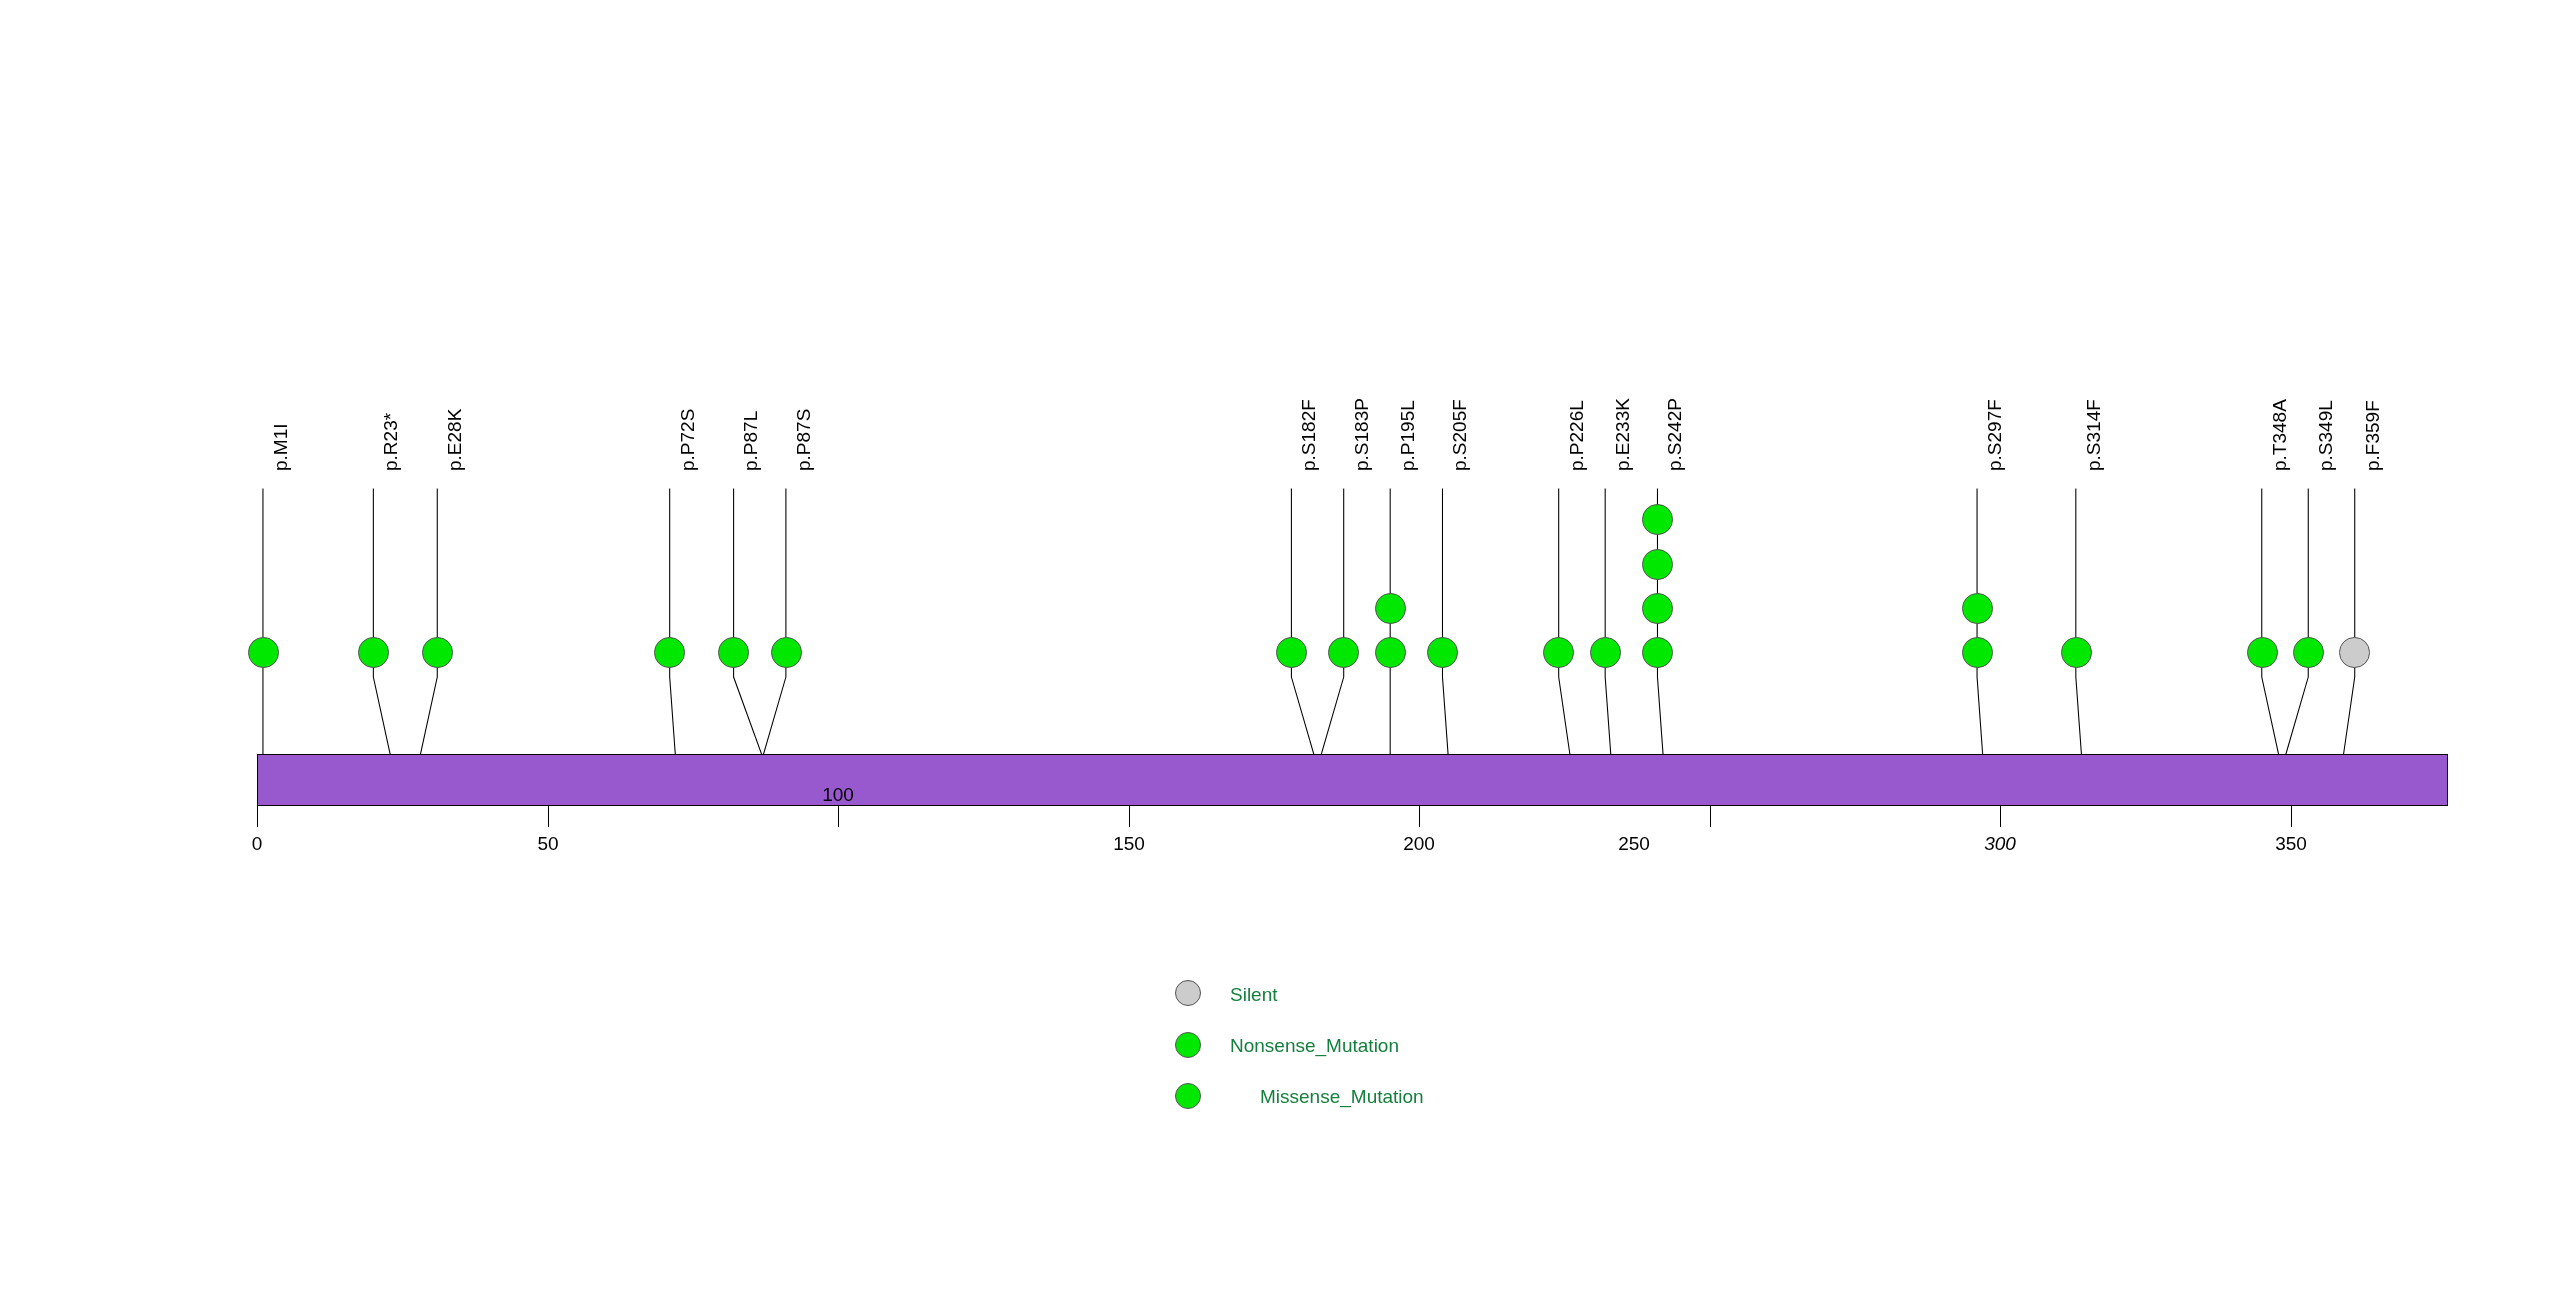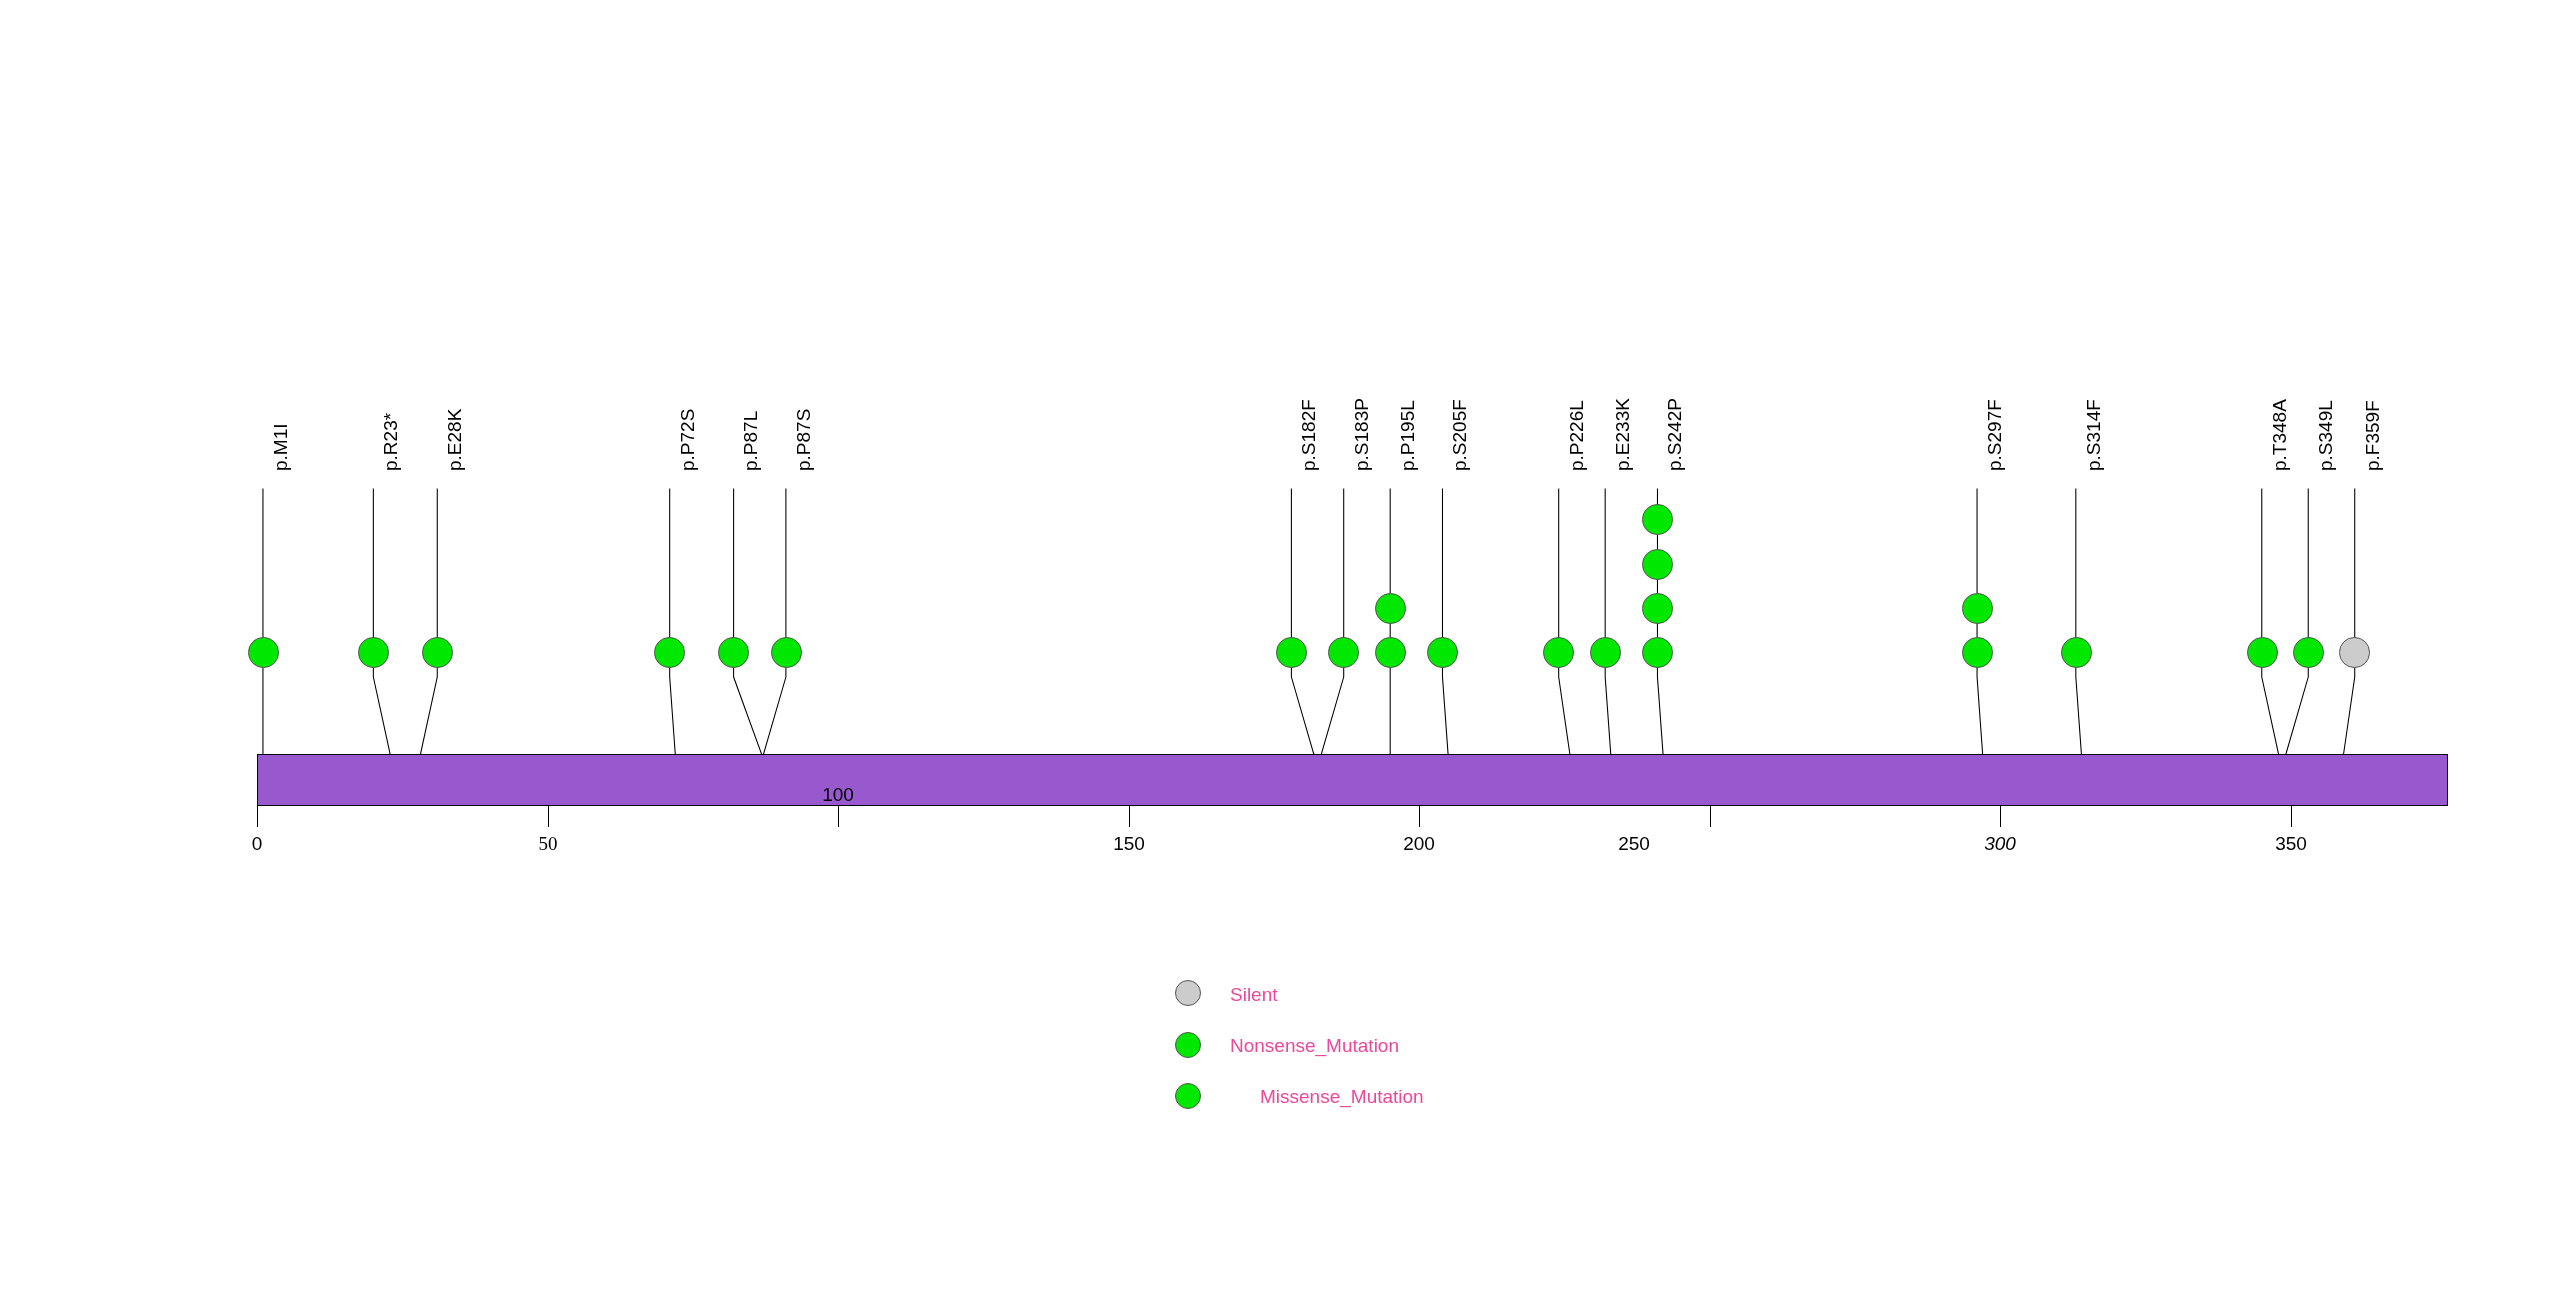--- a/index.html
+++ b/index.html
@@ -39,21 +39,21 @@
   .legend-dot{
     position:absolute;
     width:26px;height:26px;
     border:0.8px solid #555;
     border-radius:50%;
     box-sizing:border-box;
   }
   .legend-label{
     position:absolute;
     font-size:19px;
-    color:#ec4899;
+    color:#15803d;
     font-family:"Liberation Sans",sans-serif;
     white-space:nowrap;
   }
 </style>
 </head>
 <body>
 
 <div id="stage">
   <svg class="stem-svg" id="stem-layer" width="2576" height="1290" viewBox="0 0 3376 1690">
       <path d="M 344.615 640 L 344.615 887 L 344.615 992 L 344.615 1056" stroke="#000" stroke-width="1.4" fill="none"></path>
@@ -120,21 +120,21 @@
       <div class="dot" title="p.S349L" style="width: 30.5px; height: 30.5px; left: 2293px; top: 637px; background: rgb(0, 232, 0);"></div>
       <div class="dot" title="p.F359F" style="width: 30.5px; height: 30.5px; left: 2339px; top: 637px; background: rgb(204, 204, 204);"></div>
     </div>
   <div id="bar-layer">
       <div class="bar" style="left: 257px; top: 754px; width: 2191px; height: 52px; background: rgb(152, 88, 206); border-color: rgb(0, 0, 0);"></div>
     </div>
   <div id="axis-layer">
       <div class="tick" style="left: 257px; top: 806px; height: 21.4px;"></div>
       <div class="tick-label" style="left: 219px; top: 833px; width: 76px;">0</div>
       <div class="tick" style="left: 548px; top: 806px; height: 21.4px;"></div>
-      <div class="tick-label" style="left: 510px; top: 833px; width: 76px; font-family: Liberation Serif, serif;">50</div>
+      <div class="tick-label" style="left: 510px; top: 833px; width: 76px;">50</div>
       <div class="tick" style="left: 838px; top: 806px; height: 21.4px;"></div>
       <div class="tick-label" style="left: 800px; top: 784px; width: 76px;">100</div>
       <div class="tick" style="left: 1129px; top: 806px; height: 21.4px;"></div>
       <div class="tick-label" style="left: 1091px; top: 833px; width: 76px;">150</div>
       <div class="tick" style="left: 1419px; top: 806px; height: 21.4px;"></div>
       <div class="tick-label" style="left: 1381px; top: 833px; width: 76px;">200</div>
       <div class="tick" style="left: 1710px; top: 806px; height: 21.4px;"></div>
       <div class="tick-label" style="left: 1596px; top: 833px; width: 76px;">250</div>
       <div class="tick" style="left: 2000px; top: 806px; height: 21.4px;"></div>
       <div class="tick-label" style="left: 1962px; top: 833px; width: 76px; font-style: italic;">300</div>

